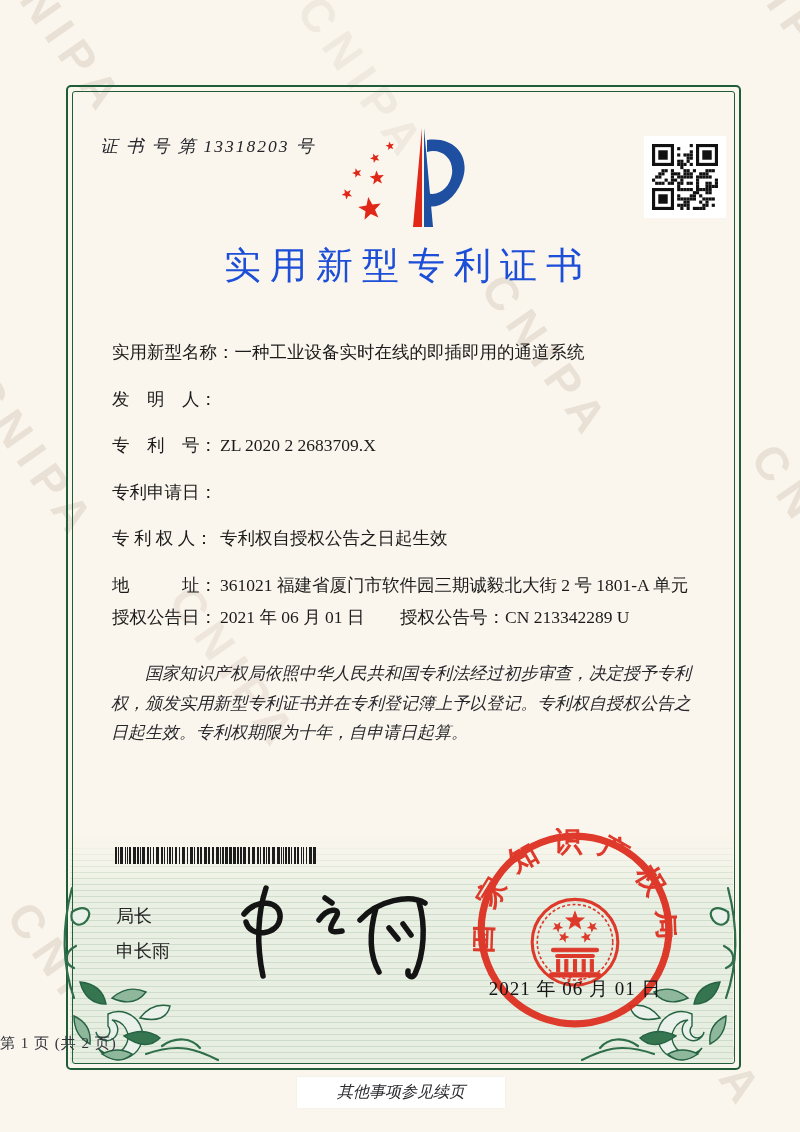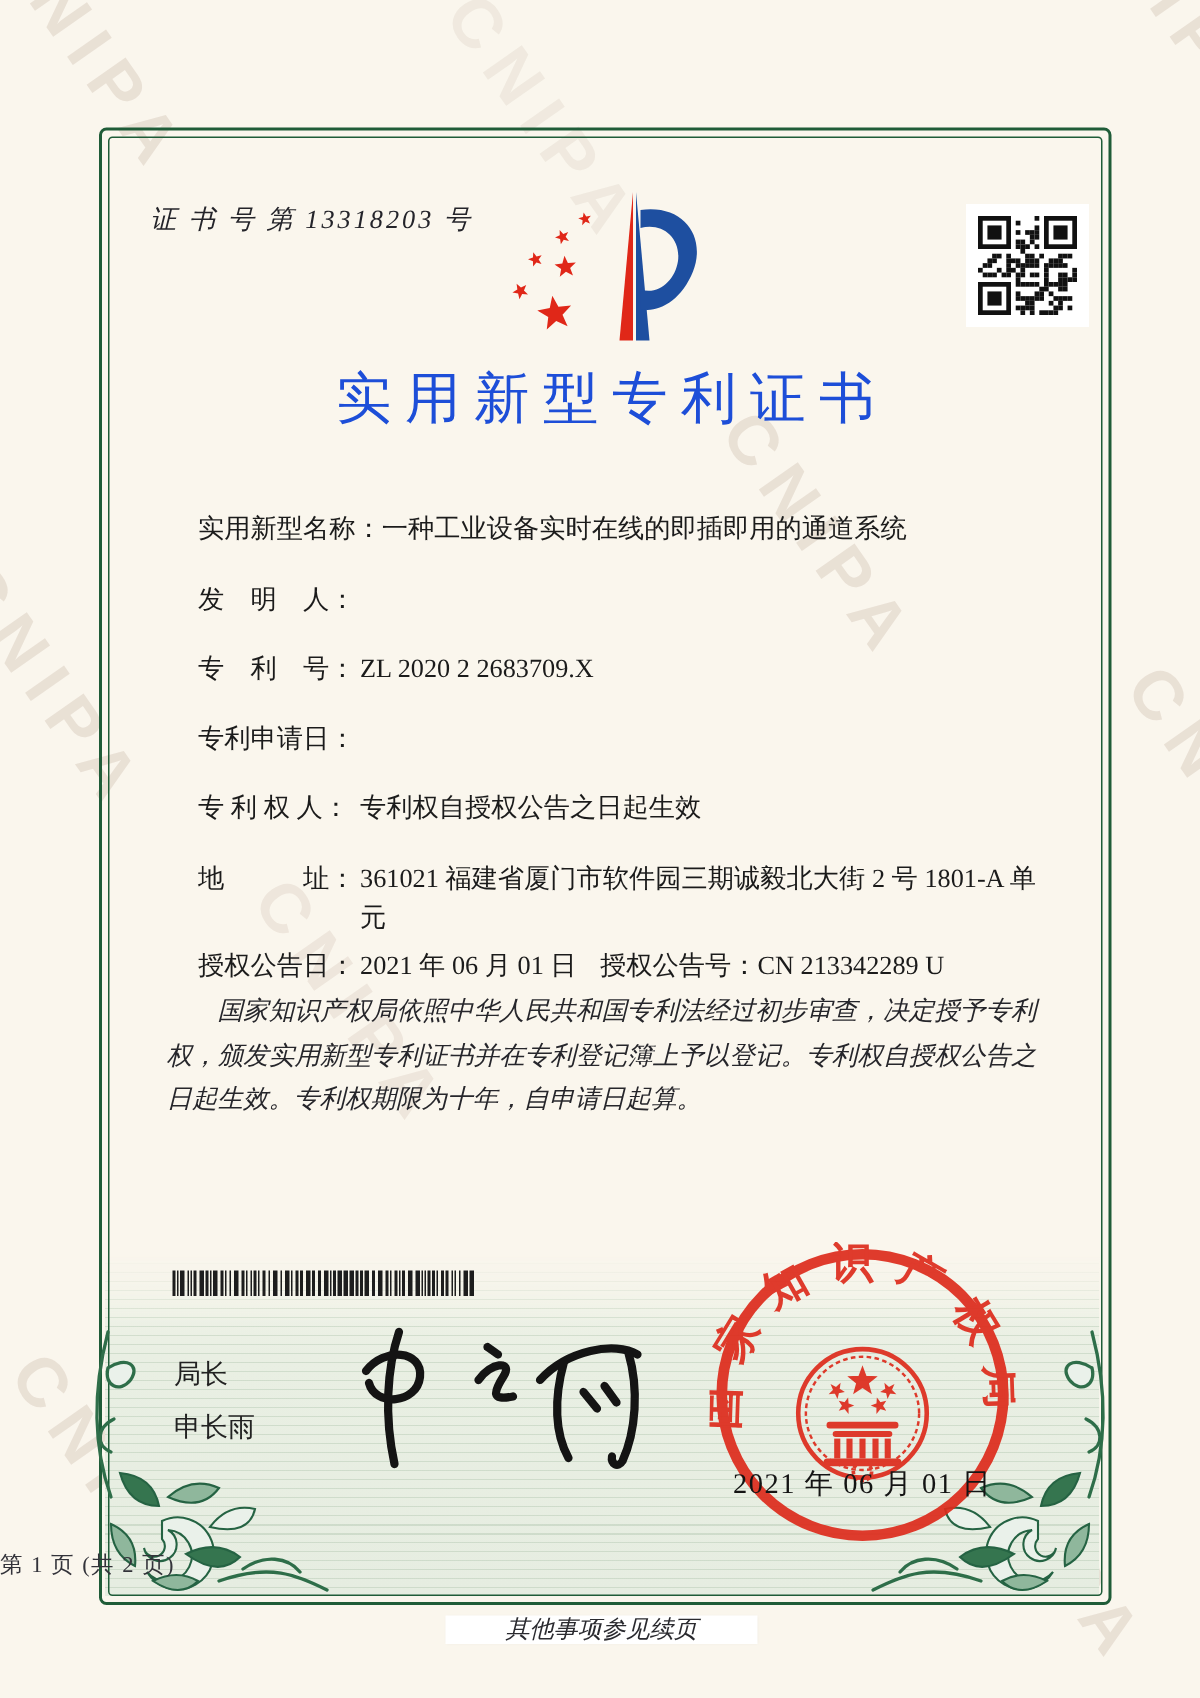--- a/index.html
+++ b/index.html
@@ -44,21 +44,21 @@
     position:absolute;left:644px;top:136px;width:82px;height:82px;background:#fff;
     display:flex;align-items:center;justify-content:center;z-index:3;
   }
   .doc-title{
     position:absolute;left:0;right:0;top:241px;text-align:center;
     font-size:37px;font-weight:normal;letter-spacing:9px;color:#1d4ed8;z-index:3;padding-left:16px;
   }
   
   .fields{position:absolute;left:112px;top:339px;width:582px;z-index:3;}
   .frow{display:flex;align-items:flex-start;margin-bottom:20.5px;font-size:17.5px;line-height:26px;}
-  .flabel{flex:0 0 108px;white-space:nowrap;margin-left:20px;}
+  .flabel{flex:0 0 108px;white-space:nowrap;}
   .fvalue{flex:1;}
   .grant-row{display:flex;font-size:17.5px;line-height:26px;margin-top:2px;}
   .grant-left{flex:0 0 288px;display:flex;}
   .grant-right{display:flex;align-items:center;}
   
   .bodytext{
     position:absolute;left:111px;top:659px;width:580px;z-index:3;
     font-size:17px;line-height:29.5px;font-style:italic;color:#26262b;
     text-align:justify;
   }
@@ -79,21 +79,21 @@
   
   .flourish{position:absolute;width:190px;height:190px;z-index:3;pointer-events:none;}
   .flourish.left{left:50px;top:886px;}
   .flourish.right{right:50px;top:886px;transform:scaleX(-1);}
   
   .page-info{
     position:absolute;left:0;right:0;top:1034px;
     font-size:15px;color:#33333a;z-index:3;letter-spacing:1px;
   }
   .note-box{
-    position:absolute;left:297px;top:1077px;width:208px;height:19px;background:#fff;
+    position:absolute;left:297px;top:1077px;width:208px;height:31px;background:#fff;
     display:flex;align-items:center;justify-content:center;z-index:3;
     font-size:16px;font-style:italic;color:#2a2a2f;box-shadow:0 0 2px rgba(0,0,0,0.06);
   }
 </style>
 </head>
 <body>
 
 <div class="page">
 
   <div class="wm" style="left:-34px;top:6px">CNIPA</div>

